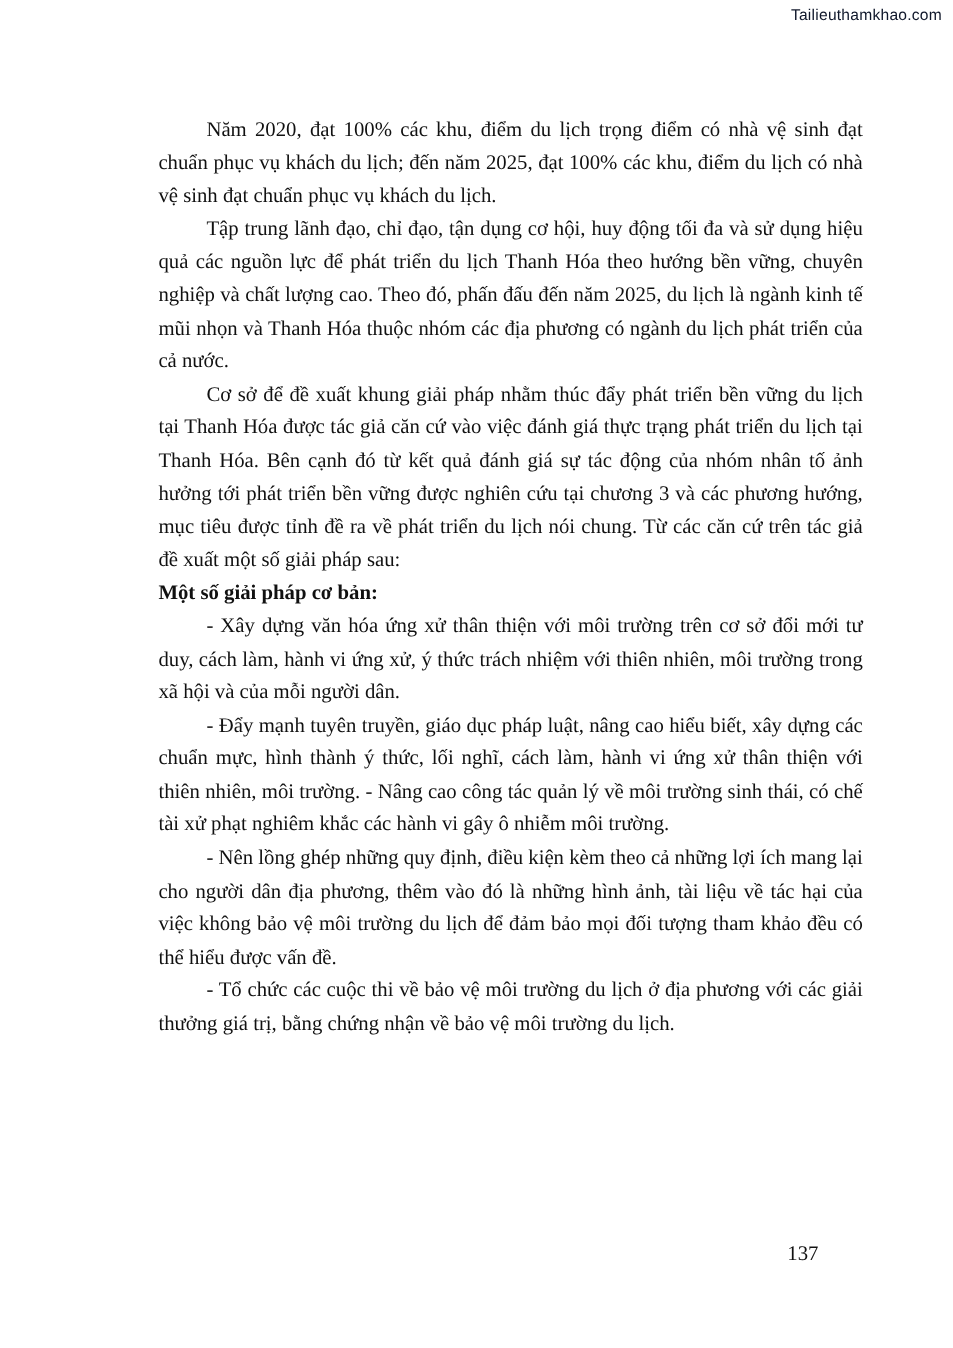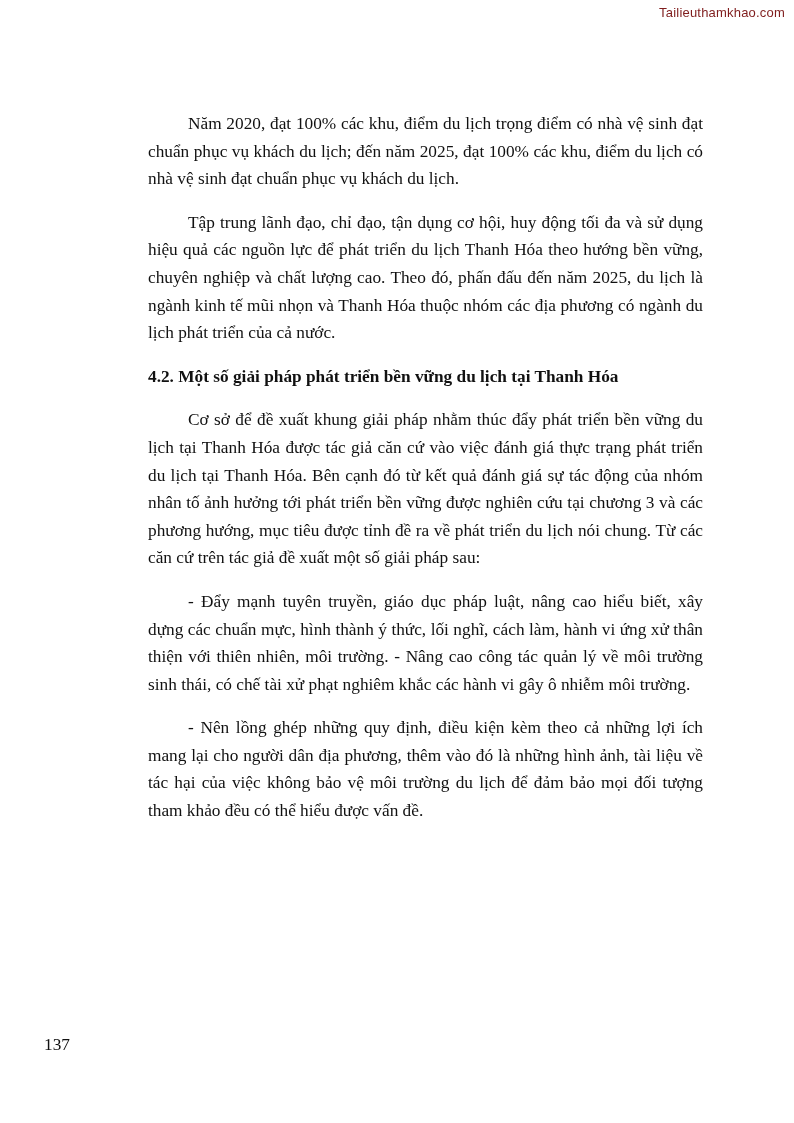--- a/index.html
+++ b/index.html
@@ -14,63 +14,64 @@
       overflow: hidden;
       font-family: "Liberation Serif", "DejaVu Serif", serif;
       color: #111111;
     }
     .watermark {
       position: absolute;
       top: 5px;
       right: 9px;
       font-family: "Liberation Sans", "DejaVu Sans", sans-serif;
       font-size: 13px;
-      color: #7f1d1d;
+      color: #0f172a;
       letter-spacing: 0.2px;
     }
     .page {
       position: absolute;
       left: 132px;
       top: 94px;
       width: 587px;
       font-size: 17.3px;
       line-height: 27.6px;
     }
     .page p {
-      margin: 16px;
+      margin: 0;
       text-align: justify;
       text-align-last: left;
     }
     .indent {
       text-indent: 40px;
     }
     .heading {
       font-weight: bold;
     }
     .page-number {
       position: absolute;
       top: 1035px;
       left: 0;
       width: 682px;
-      text-align: left;
+      text-align: right;
       font-size: 17.3px;
-      padding-left: 44px;
     }
     b { font-weight: normal; }
   </style>
 </head>
 <body>
 
 <div class="watermark">Tailieuthamkhao.com</div>
 
 <div class="page">
   <p class="indent">Năm 2020, đạt 100% các khu, điểm du lịch trọng điểm có nhà vệ sinh đạt chuẩn phục vụ khách du lịch; đến năm 2025, đạt 100% các khu, điểm du lịch có nhà vệ sinh đạt chuẩn phục vụ khách du lịch.</p>
   <p class="indent">Tập trung lãnh đạo, chỉ đạo, tận dụng cơ hội, huy động tối đa và sử dụng hiệu quả các nguồn lực để phát triển du lịch Thanh Hóa theo hướng bền vững, chuyên nghiệp và chất lượng cao. Theo đó, phấn đấu đến năm 2025, du lịch là ngành kinh tế mũi nhọn và Thanh Hóa thuộc nhóm các địa phương có ngành du lịch phát triển của cả nước.</p>
 
-  <p class="heading">4.2. Một số giải pháp phát triển bền vững du lịch tại Thanh Hóa</p>
   <p class="indent"><span>Cơ sở để đề xuất khung giải pháp nhằm thúc đẩy phát triển bền vững du lịch tại Thanh Hóa được tác giả căn cứ vào việc đánh giá thực trạng phát triển du lịch tại Thanh Hóa. Bên cạnh đó từ kết quả đánh giá sự tác động của nhóm nhân tố ảnh hưởng tới phát triển bền vững được nghiên cứu tại </span><b>chương 3</b><span> và các phương hướng, mục tiêu được tỉnh đề ra về phát triển du lịch nói chung. Từ các căn cứ trên tác giả đề xuất một số giải pháp sau:</span></p>
 
+  <p class="heading">Một số giải pháp cơ bản:</p>
+  <p class="indent">- Xây dựng văn hóa ứng xử thân thiện với môi trường trên cơ sở đổi mới tư duy, cách làm, hành vi ứng xử, ý thức trách nhiệm với thiên nhiên, môi trường trong xã hội và của mỗi người dân.</p>
   <p class="indent">- Đẩy mạnh tuyên truyền, giáo dục pháp luật, nâng cao hiểu biết, xây dựng các chuẩn mực, hình thành ý thức, lối nghĩ, cách làm, hành vi ứng xử thân thiện với thiên nhiên, môi trường. - Nâng cao công tác quản lý về môi trường sinh thái, có chế tài xử phạt nghiêm khắc các hành vi gây ô nhiễm môi trường.</p>
   <p class="indent">- Nên lồng ghép những quy định, điều kiện kèm theo cả những lợi ích mang lại cho người dân địa phương, thêm vào đó là những hình ảnh, tài liệu về tác hại của việc không bảo vệ môi trường du lịch để đảm bảo mọi đối tượng tham khảo đều có thể hiểu được vấn đề.</p>
+  <p class="indent">- Tổ chức các cuộc thi về bảo vệ môi trường du lịch ở địa phương với các giải thưởng giá trị, bằng chứng nhận về bảo vệ môi trường du lịch.</p>
 
 </div>
 
 <div class="page-number">137</div>
 
 </body></html>

